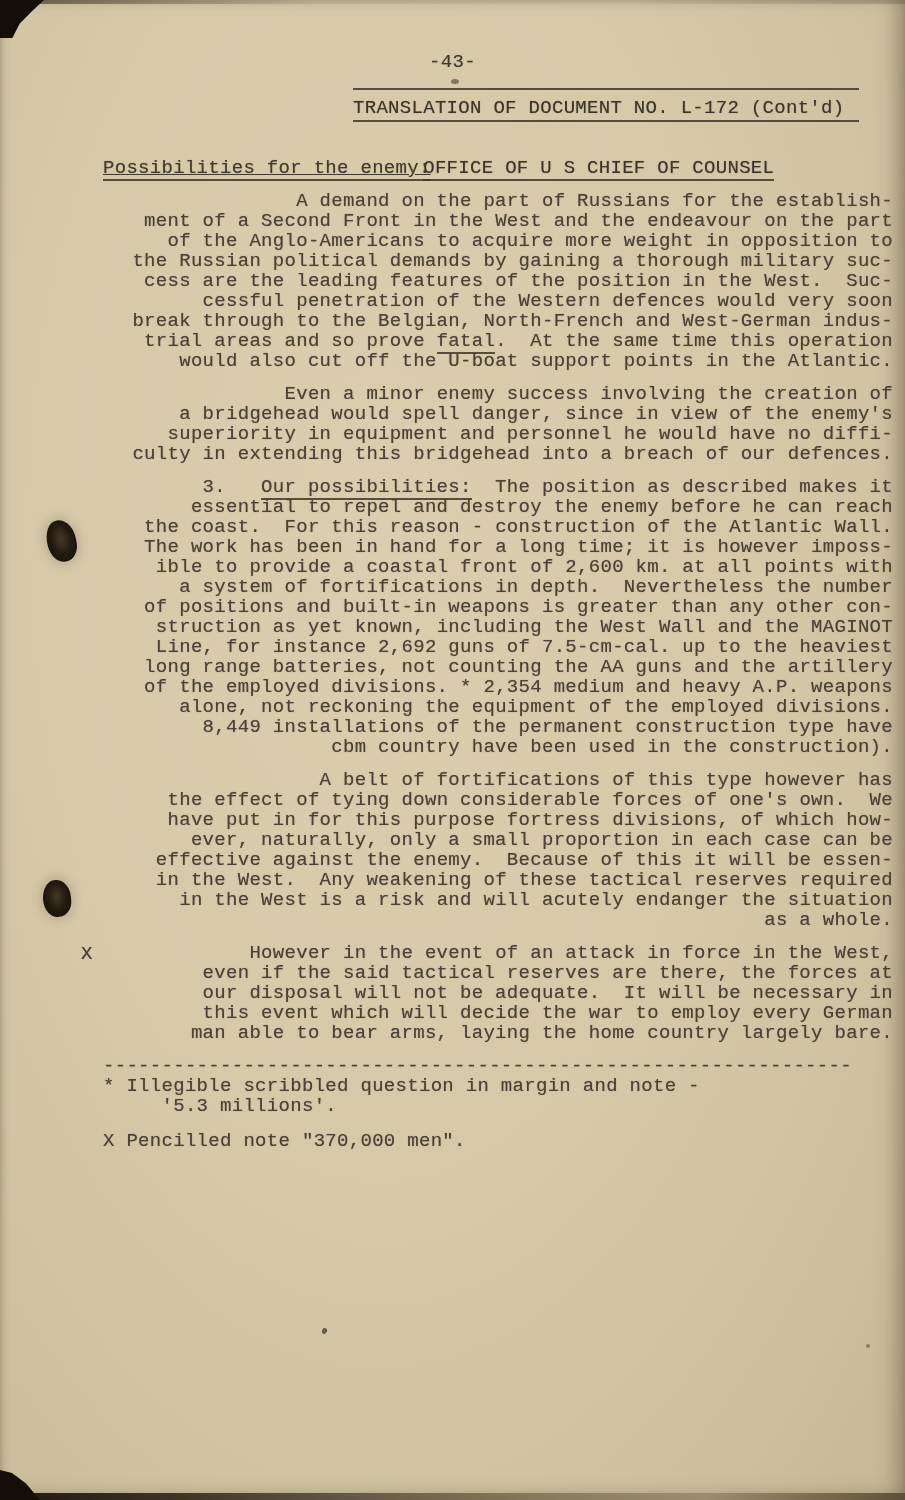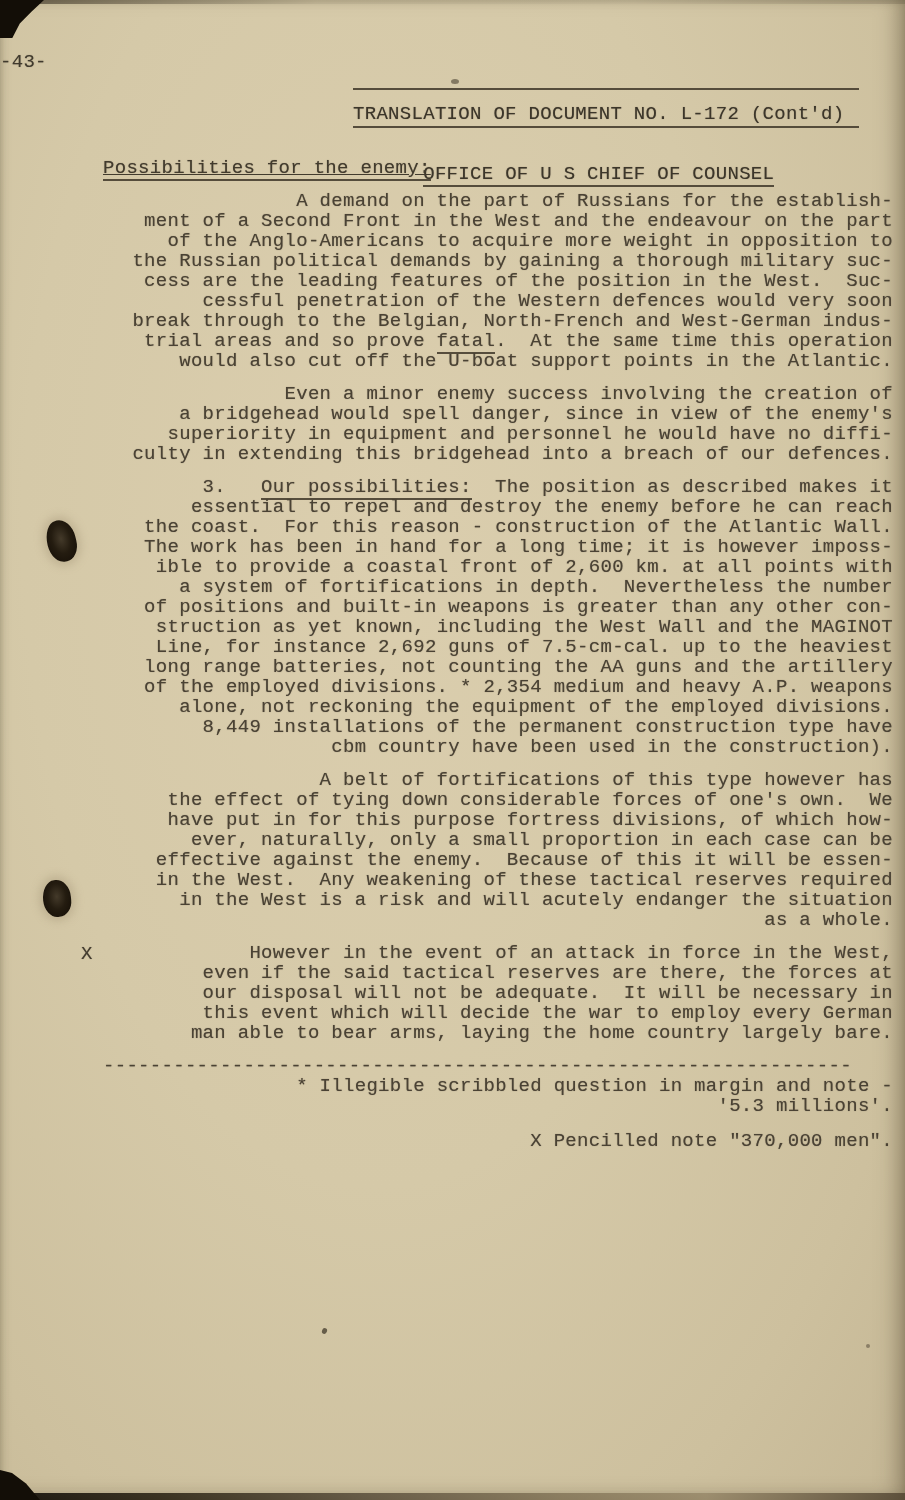--- a/index.html
+++ b/index.html
@@ -21,40 +21,40 @@
   .doc-text {
     font-family:"Liberation Mono","DejaVu Sans Mono",monospace;
     font-size:19px; line-height:20px; letter-spacing:0.3px;
     text-shadow:0 0 1px rgba(74,66,52,0.55);
   }
   .line { white-space:pre; }
   .u { border-bottom:2px solid rgba(62,54,40,0.85); }
 
   .page-number {
     position:absolute; top:52px; left:0; width:100%;
-    text-align:left; color:#403a2d;
+    text-align:center; color:#403a2d;
   }
   .header-block {
     position:absolute; top:88px; left:353px; width:506px;
     color:#3c362a;
   }
   .header-line1 {
     border-top:2px solid rgba(62,54,40,0.85);
     border-bottom:2px solid rgba(62,54,40,0.85);
-    padding:14px 0 2px 0;
+    padding:8px 0 2px 0;
     white-space:pre;
   }
   .header-line2 { padding-top:16px; white-space:pre; }
 
   .body-text { position:absolute; top:158px; left:103px; width:790px; }
   .section-heading { margin-bottom:13px; color:#423b2d;text-decoration:underline; }
   .para { margin-bottom:13px; position:relative;text-align:right; }
   .margin-marker { position:absolute; left:-22px; top:1px; color:#443d30; }
   .separator { margin:0 0 0 0; }
-  .footnote { margin-top:0; margin-bottom:15px;text-align:right; }
+  .footnote { margin-top:0; margin-bottom:15px; }
   #footnotes { margin-top:0; }
 
   
   .corner { position:absolute; background:#130e07; }
   .corner-tl {
     left:0; top:0; width:44px; height:38px;
     clip-path:polygon(0 0, 100% 0, 72% 30%, 45% 62%, 28% 100%, 0 100%);
   }
   .corner-bl {
     left:0; bottom:0; width:40px; height:30px;

